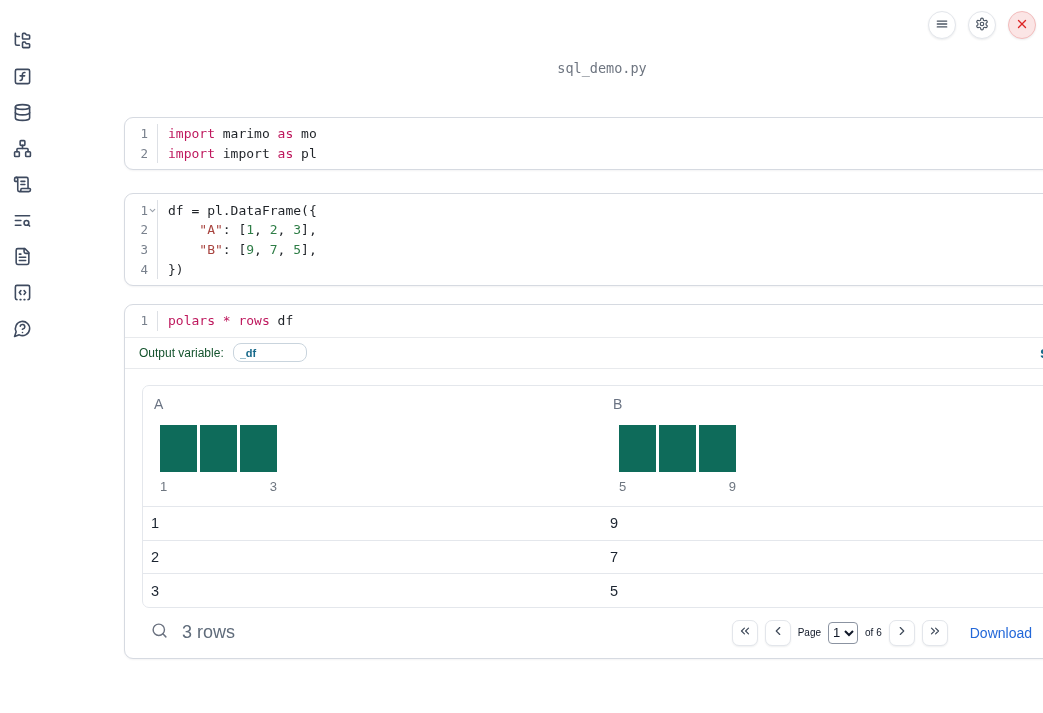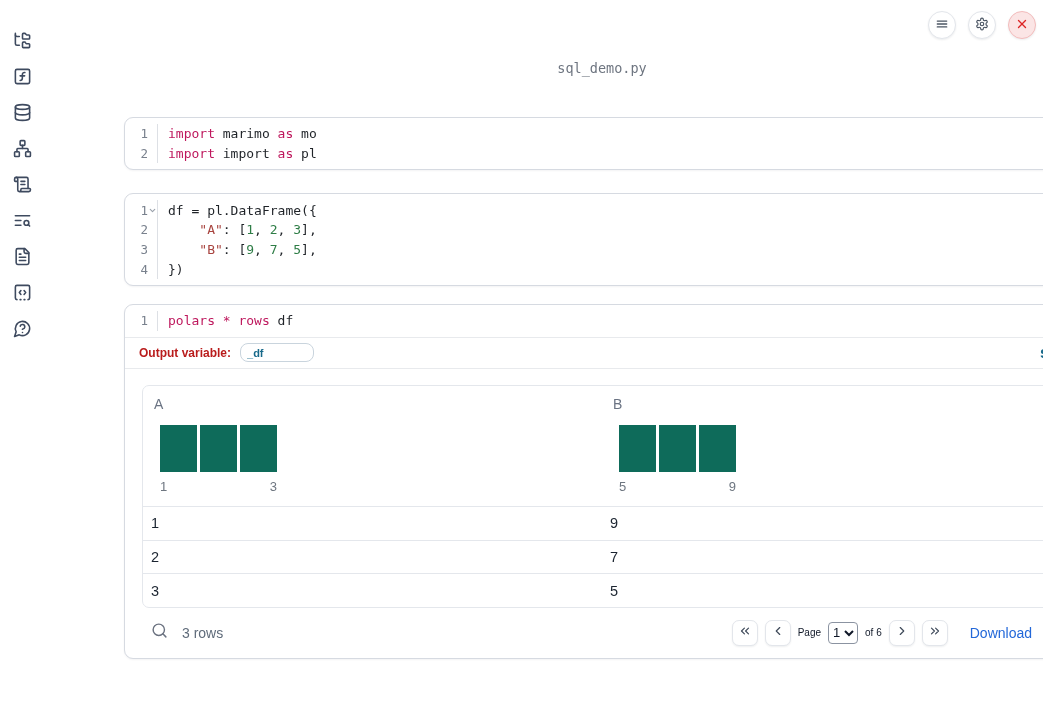--- a/index.html
+++ b/index.html
@@ -39,21 +39,21 @@
   .fold { width:10px; flex:none; display:flex; align-items:center; justify-content:center;
     color:#9aa1ab; border-right:1px solid #dde0e5; align-self:stretch; }
   .ctext { padding-left:10px; white-space:pre; }
   .kw  { color:#be185d; }
   .str { color:#a8443f; }
   .num { color:#2e7d46; }
 
   
   .sql-footer { border-top:1px solid #e8eaed; height:31px; display:flex;
     align-items:center; padding:0 16px 0 14px; }
-  .ov-label { font-size:12px; font-weight:bold; color:#b91c1c; }
+  .ov-label { font-size:12px; font-weight:normal; color:#14532d; }
   .ov-input { margin-left:9px; width:74px; height:19px; border:1px solid #c9d4dd;
     border-radius:8px; padding:0 6px; font:bold 11px "Liberation Sans", sans-serif;
     color:#17698a; outline:none; }
   .spacer { flex:1; }
   .lang-label { font-size:16px; font-weight:bold; color:#17698a; }
 
   
   .output-area { border-top:1px solid #e8eaed; height:290px; padding:16px 17px 0; }
   .table-card { border:1px solid #e4e7ec; border-radius:7px; height:223px; overflow:hidden; }
   .thead { display:flex; height:121px; border-bottom:1px solid #e4e7ec; }
@@ -65,21 +65,21 @@
   .ticks { margin:7px 0 0 6px; width:117px; display:flex; justify-content:space-between;
     font-size:13px; color:#6e7680; }
   .trow { display:flex; height:33.3px; align-items:center; cursor:pointer; }
   .trow + .trow { border-top:1px solid #e4e7ec; }
   .tcell { width:50%; padding-left:8px; font-size:14.5px; color:#1b2430; }
 
   
   .table-footer { height:50px; display:flex; align-items:center; padding:0 1px 0 9px; }
   .tf-left { display:flex; align-items:center; gap:14px; color:#5f6b7a; }
   .tf-left svg { width:17px; height:17px; color:#6b7280; cursor:pointer; }
-  .row-count { font-size:14px; }
+  .row-count { font-size:18px; }
   .tf-right { margin-left:auto; display:flex; align-items:center; gap:7px; }
   .pg-btn { width:26px; height:26px; border:1px solid #e3e6eb; border-radius:7px;
     background:#fff; box-shadow:0 1px 2px rgba(16,24,40,.07); color:#3f4a5a;
     display:flex; align-items:center; justify-content:center; cursor:pointer; }
   .pg-btn svg { width:14px; height:14px; }
   .pg-text { font-size:10px; color:#101828; }
   .page-select { height:22px; font-size:13px; border:1px solid #8b93a1; border-radius:4px;
     background:#fff; color:#101828; }
   .download { margin-left:15px; display:flex; align-items:center; gap:16px; border:none;
     background:none; color:#2368d9; font-size:14px; cursor:pointer;

